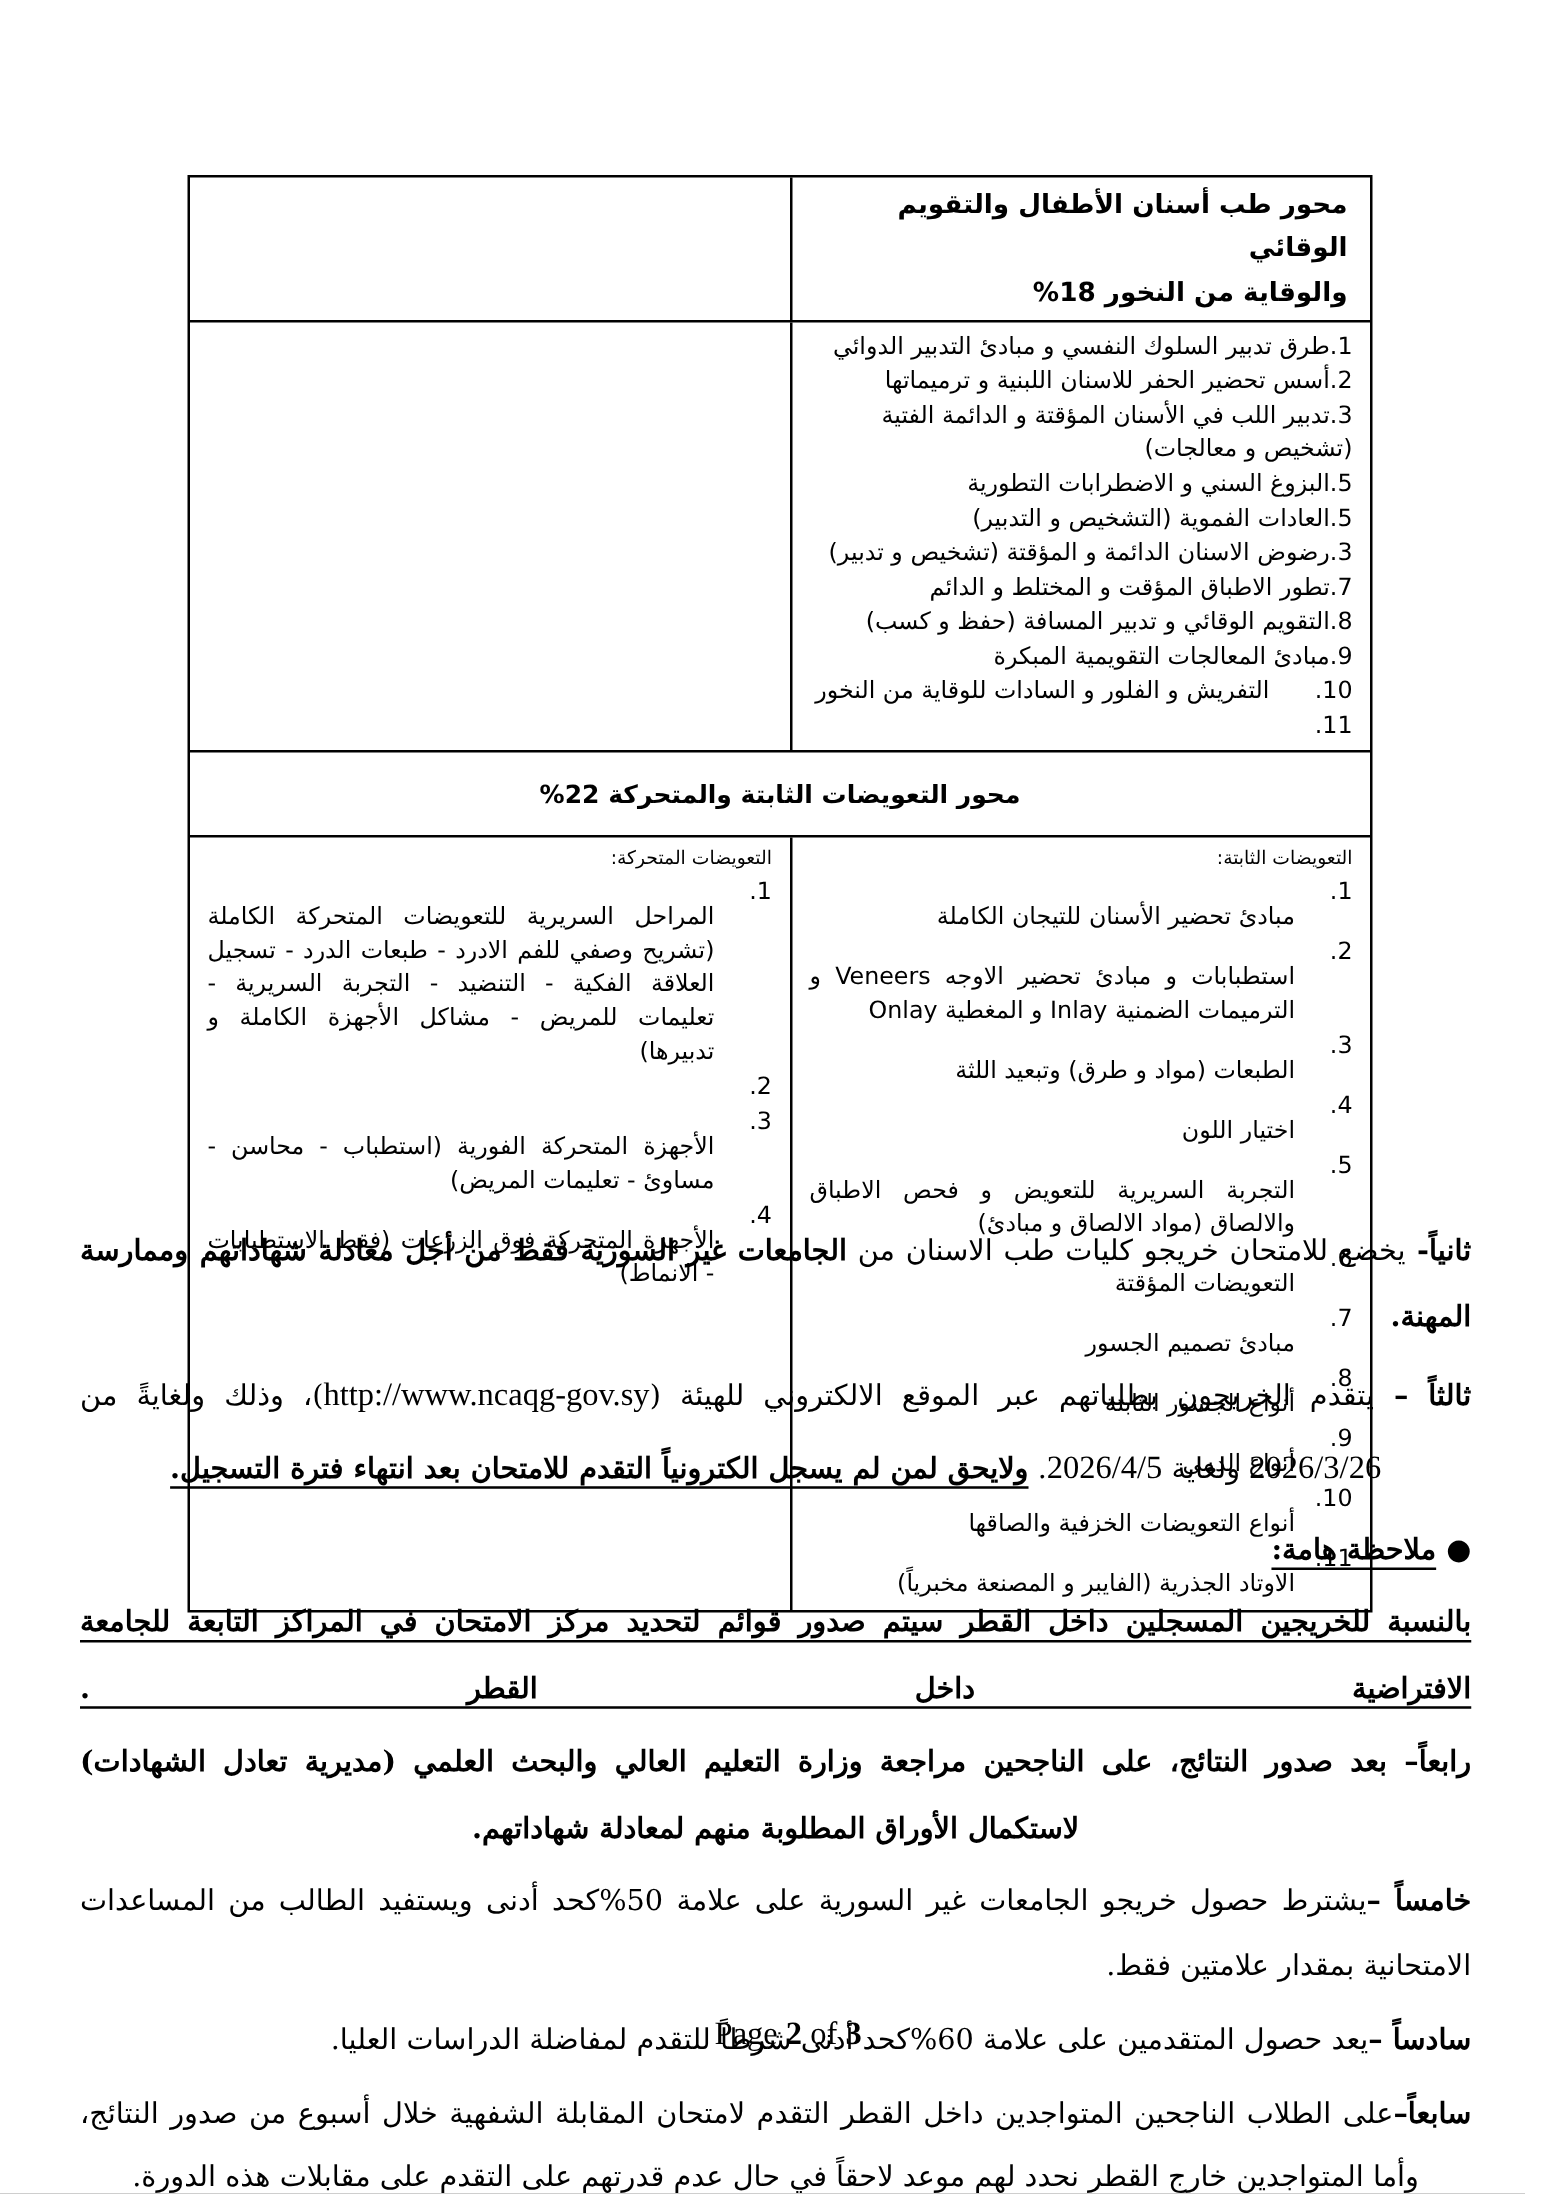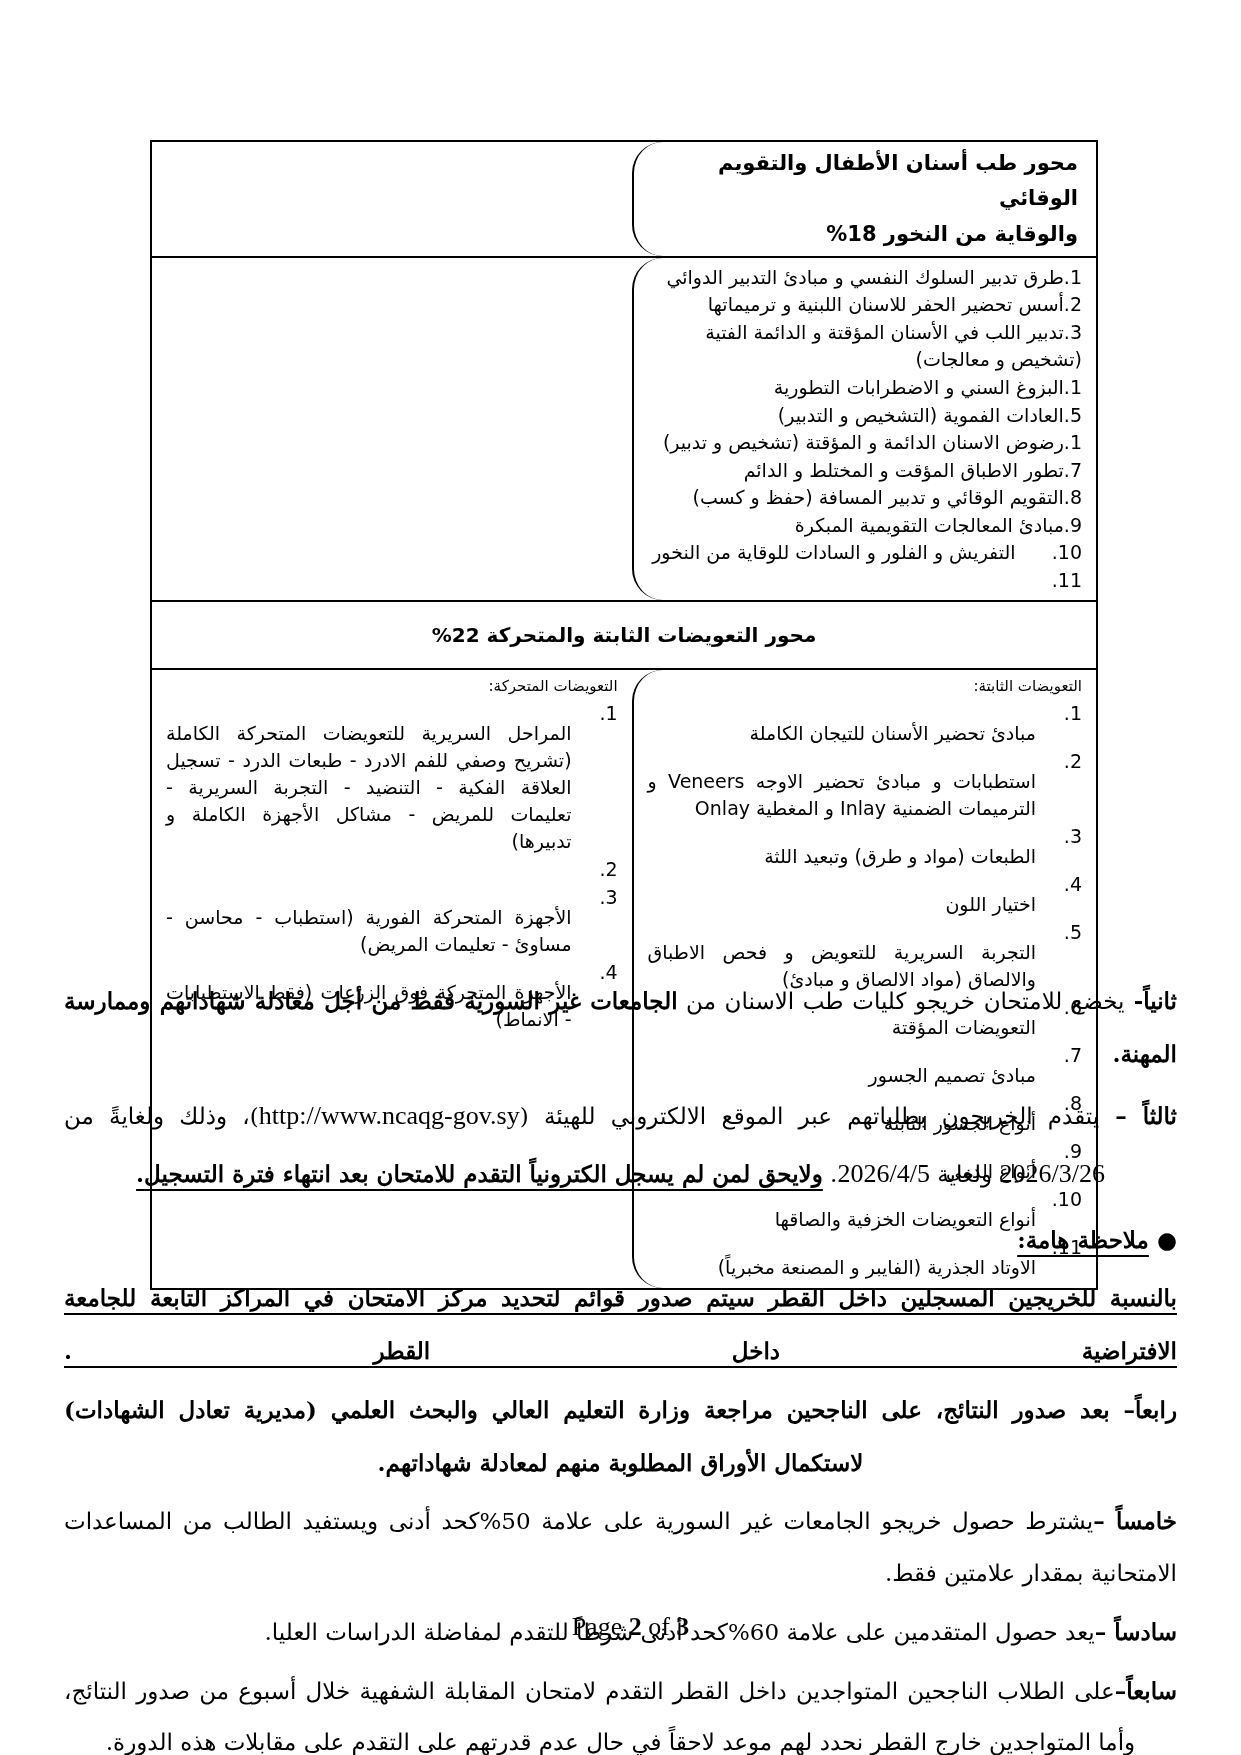--- a/index.html
+++ b/index.html
@@ -12,21 +12,21 @@
   
   .doc-table{
     position:absolute;top:140px;right:143px;width:948px;
     border:2px solid #000;box-sizing:border-box;
     font-size:19px;
   }
   .trow{display:flex;box-sizing:border-box;}
   .trow + .trow{border-top:2px solid #000;}
   .cols > .cell:first-child{border-left:2px solid #000;}
   .cell{box-sizing:border-box;padding:6px 14px;}
-  .cell.c-right{flex:0 0 49.2%;border-radius:31px;}
+  .cell.c-right{flex:0 0 49.2%;}
   .cell.c-left{flex:1 1 auto;}
   .head1{
     font-weight:bold;font-size:21px;line-height:1.68;
     padding:4px 18px;min-height:64px;
   }
   .empty-cell{padding:0;}
   .top-list .titem{line-height:1.45;text-align:right;}
   .merged-head{
     font-weight:bold;font-size:20px;text-align:center;
     line-height:1.5;padding:18px 4px;
@@ -73,25 +73,25 @@
 
     <div class="trow cols">
       <div class="cell c-right top-list">
 
           <div class="titem">1.طرق تدبير السلوك النفسي و مبادئ التدبير الدوائي</div>
 
           <div class="titem">2.أسس تحضير الحفر للاسنان اللبنية و ترميماتها</div>
 
           <div class="titem">3.تدبير اللب في الأسنان المؤقتة و الدائمة الفتية (تشخيص و معالجات)</div>
 
-          <div class="titem">1.البزوغ السني و الاضطرابات التطورية</div>
+          <div class="titem">5.البزوغ السني و الاضطرابات التطورية</div>
 
           <div class="titem">5.العادات الفموية (التشخيص و التدبير)</div>
 
-          <div class="titem">1.رضوض الاسنان الدائمة و المؤقتة (تشخيص و تدبير)</div>
+          <div class="titem">3.رضوض الاسنان الدائمة و المؤقتة (تشخيص و تدبير)</div>
 
           <div class="titem">7.تطور الاطباق المؤقت و المختلط و الدائم</div>
 
           <div class="titem">8.التقويم الوقائي و تدبير المسافة (حفظ و كسب)</div>
 
           <div class="titem">9.مبادئ المعالجات التقويمية المبكرة</div>
 
           <div class="titem">10.&nbsp;&nbsp;&nbsp;&nbsp;&nbsp;&nbsp;التفريش و الفلور و السادات للوقاية من النخور</div>
 
           <div class="titem">11.</div>

